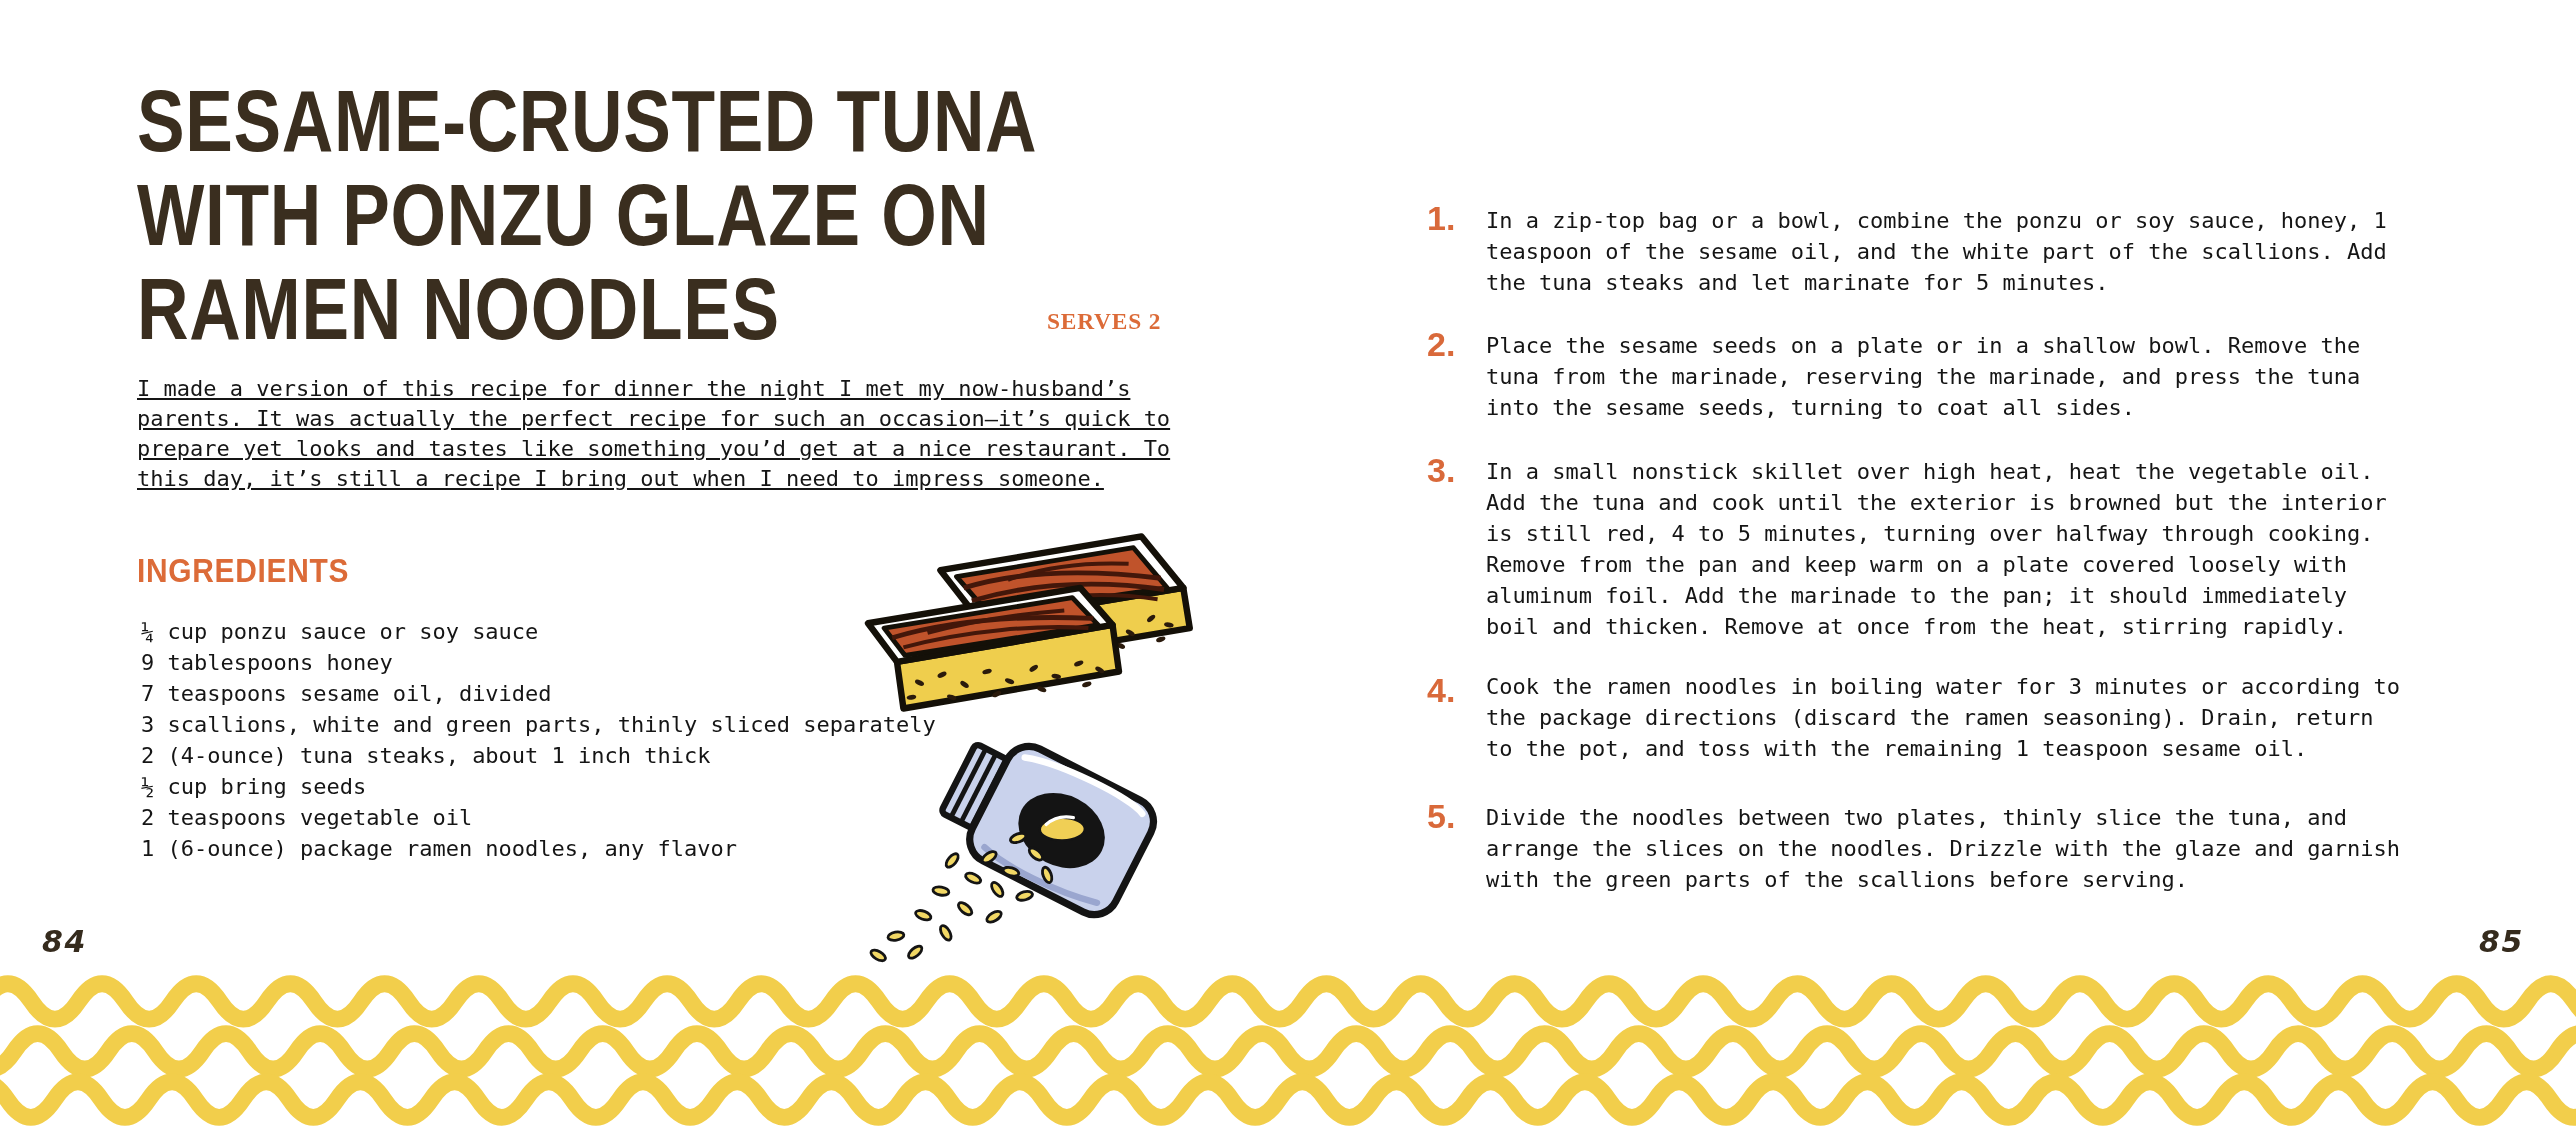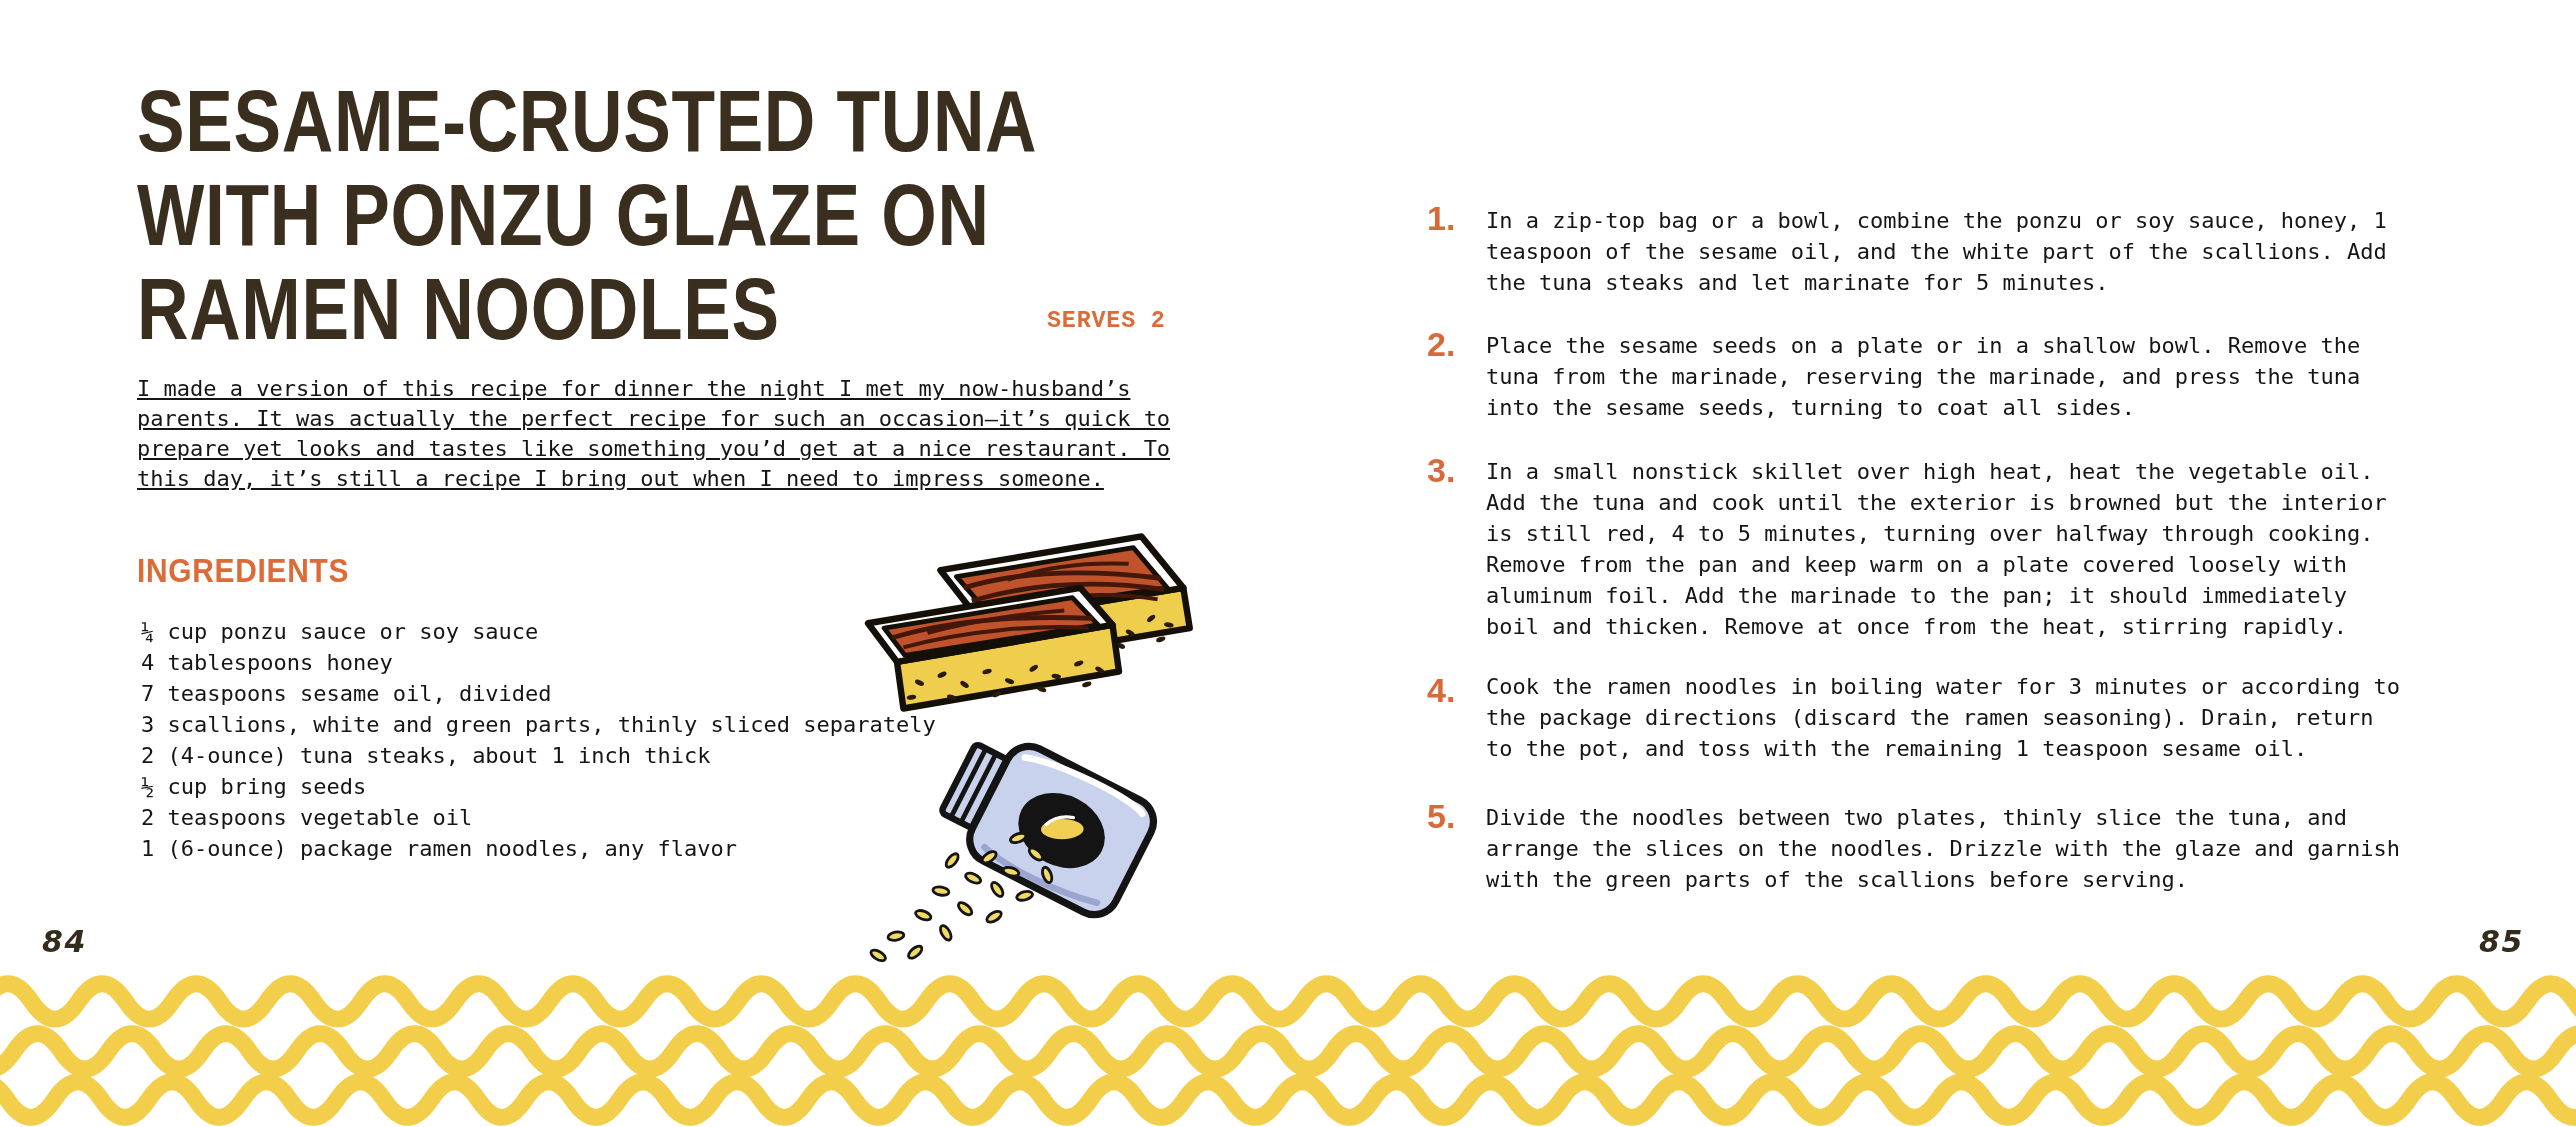--- a/index.html
+++ b/index.html
@@ -10,21 +10,21 @@
   .abs{position:absolute;}
   
   .title{
     left:137px;top:74px;
     font-family:"Liberation Sans",sans-serif;font-weight:900;
     font-size:87px;line-height:94px;letter-spacing:0.8px;
     color:#3a2e1f;transform:scaleX(.82);transform-origin:left top;white-space:nowrap;
   }
   .serves{
     left:1047px;top:308px;
-    font-family:Liberation Mono, monospace;font-weight:900;
+    font-family:Liberation Serif, serif;font-weight:900;
     font-size:23.4px;letter-spacing:0.8px;color:#dc6b38;
   }
   .intro{
     left:137px;top:374px;width:1039px;
     font-size:22px;line-height:30px;text-decoration:underline;
   }
   .ing-head{
     left:137px;top:551px;
     font-family:"Liberation Sans",sans-serif;font-weight:900;
     font-size:34px;letter-spacing:0.8px;color:#dc6b38;
@@ -67,21 +67,21 @@
 </div>
 
 <div class="abs serves">SERVES 2</div>
 
 <div class="abs intro">I made a version of this recipe for dinner the night I met my now-husband’s parents. It was actually the perfect recipe for such an occasion—it’s quick to prepare yet looks and tastes like something you’d get at a nice restaurant. To this day, it’s still a recipe I bring out when I need to impress someone.</div>
 
 <div class="abs ing-head">INGREDIENTS</div>
 
 <ul class="abs ing-list">
   <li>¼ cup ponzu sauce or soy sauce</li>
-  <li>4 tablespoons honey</li>
+  <li>9 tablespoons honey</li>
   <li>7 teaspoons sesame oil, divided</li>
   <li>3 scallions, white and green parts, thinly sliced separately</li>
   <li>2 (4-ounce) tuna steaks, about 1 inch thick</li>
   <li>½ cup bring seeds</li>
   <li>2 teaspoons vegetable oil</li>
   <li>1 (6-ounce) package ramen noodles, any flavor</li>
 </ul>
 
 <div class="abs pagenum p84">84</div>
 

